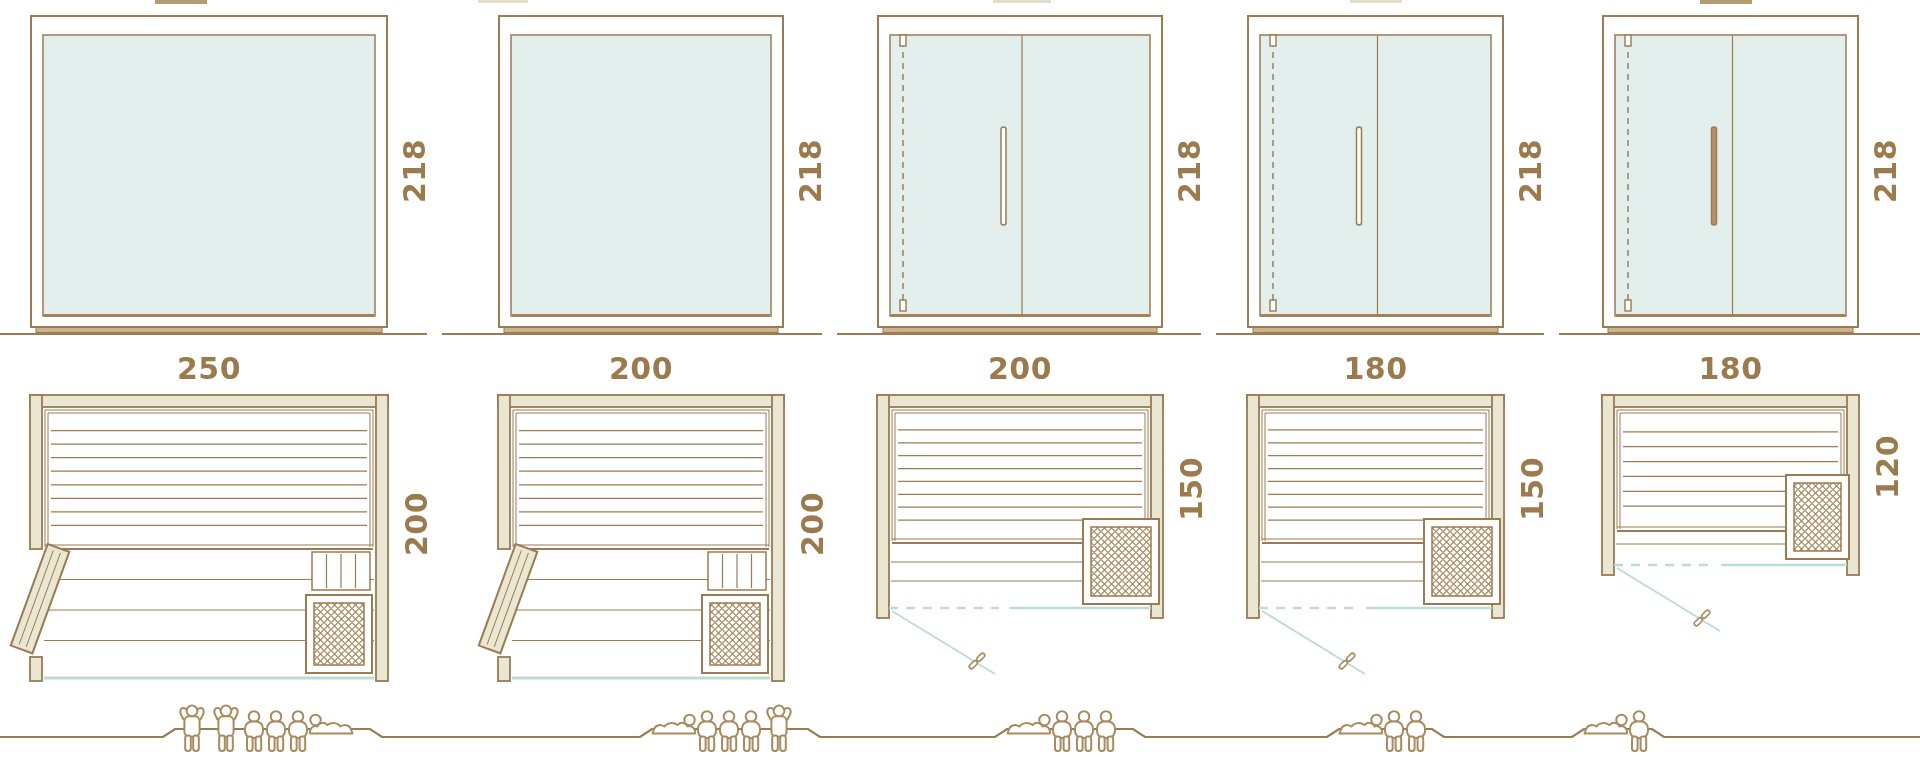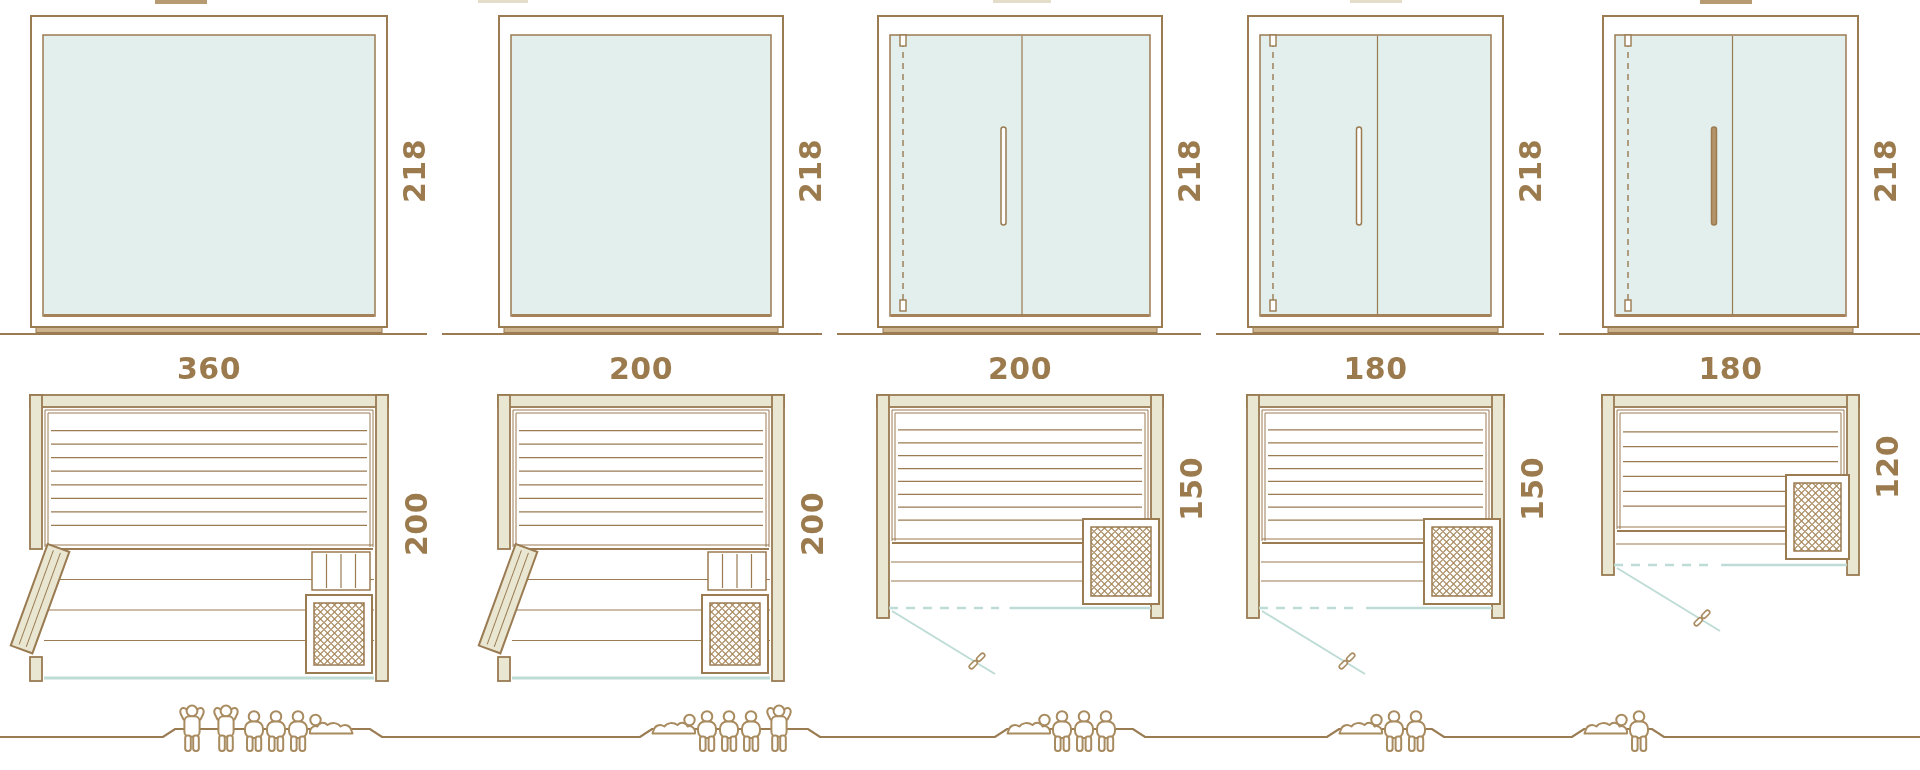--- a/index.html
+++ b/index.html
@@ -14,21 +14,21 @@
     white-space:nowrap;
   }
   .dim.rot{transform:rotate(-90deg);}
 </style>
 </head>
 <body>
 
 <div class="canvas">
   <section>
     <div class="dim rot" id="h0" style="left: 355px; top: 154px;">218</div>
-    <div class="dim" id="w0" style="left: 149px; top: 352px;">360</div>
+    <div class="dim" id="w0" style="left: 149px; top: 352px;">250</div>
     <div class="dim rot" id="d0" style="left: 357px; top: 507px;">200</div>
   </section>
   <section>
     <div class="dim rot" id="h1" style="left: 751px; top: 154px;">218</div>
     <div class="dim" id="w1" style="left: 581px; top: 352px;">200</div>
     <div class="dim rot" id="d1" style="left: 753px; top: 507px;">200</div>
   </section>
   <section>
     <div class="dim rot" id="h2" style="left: 1130px; top: 154px;">218</div>
     <div class="dim" id="w2" style="left: 960px; top: 352px;">200</div>

